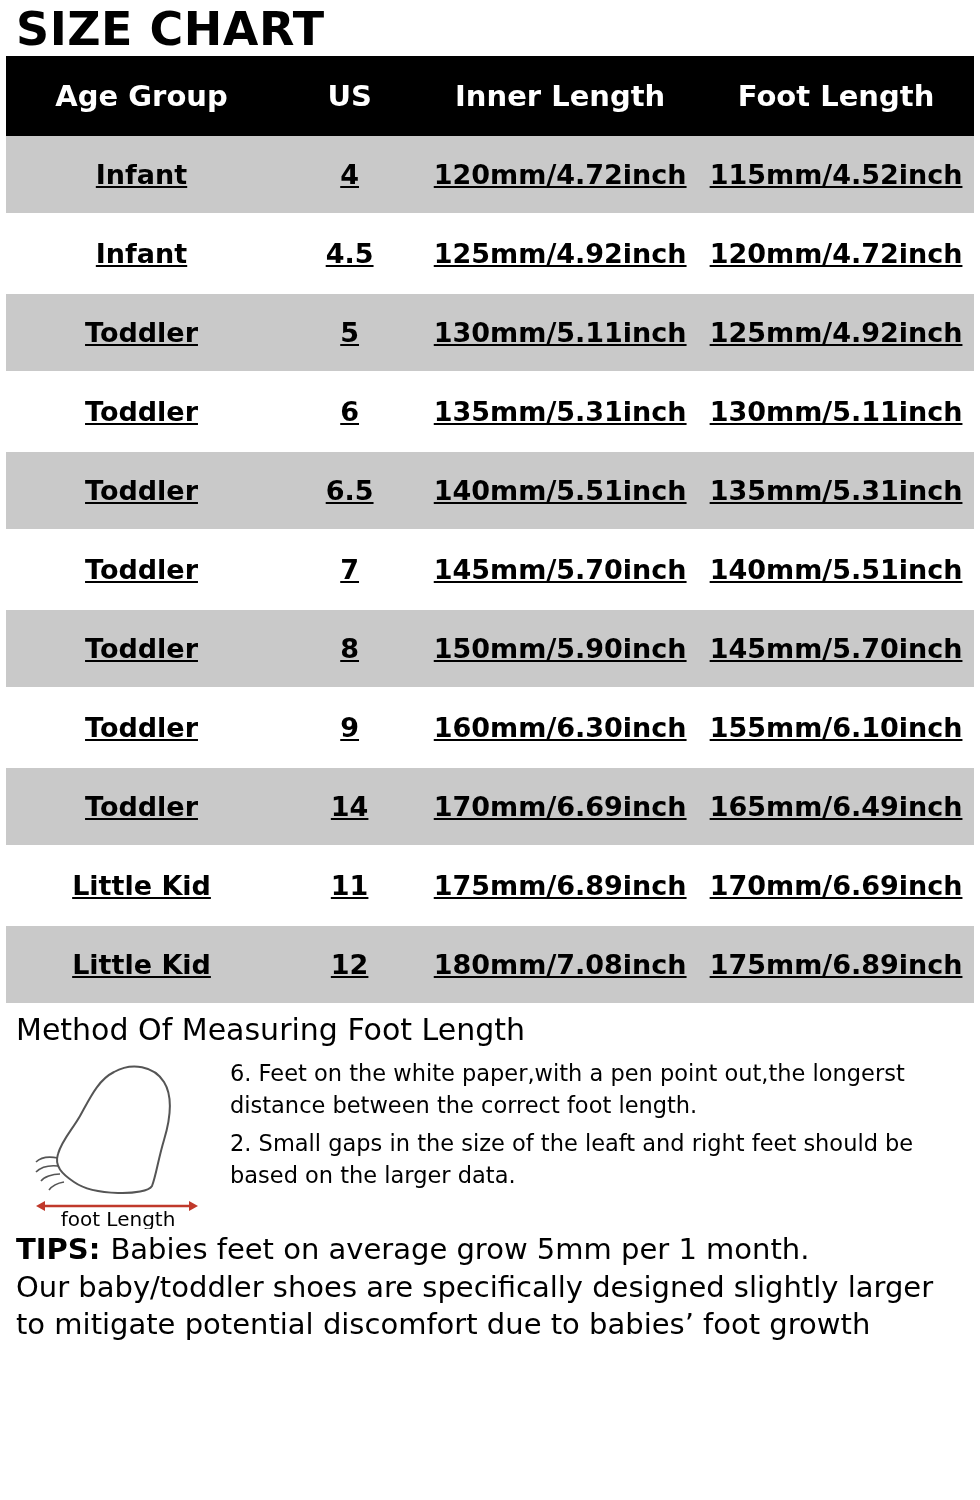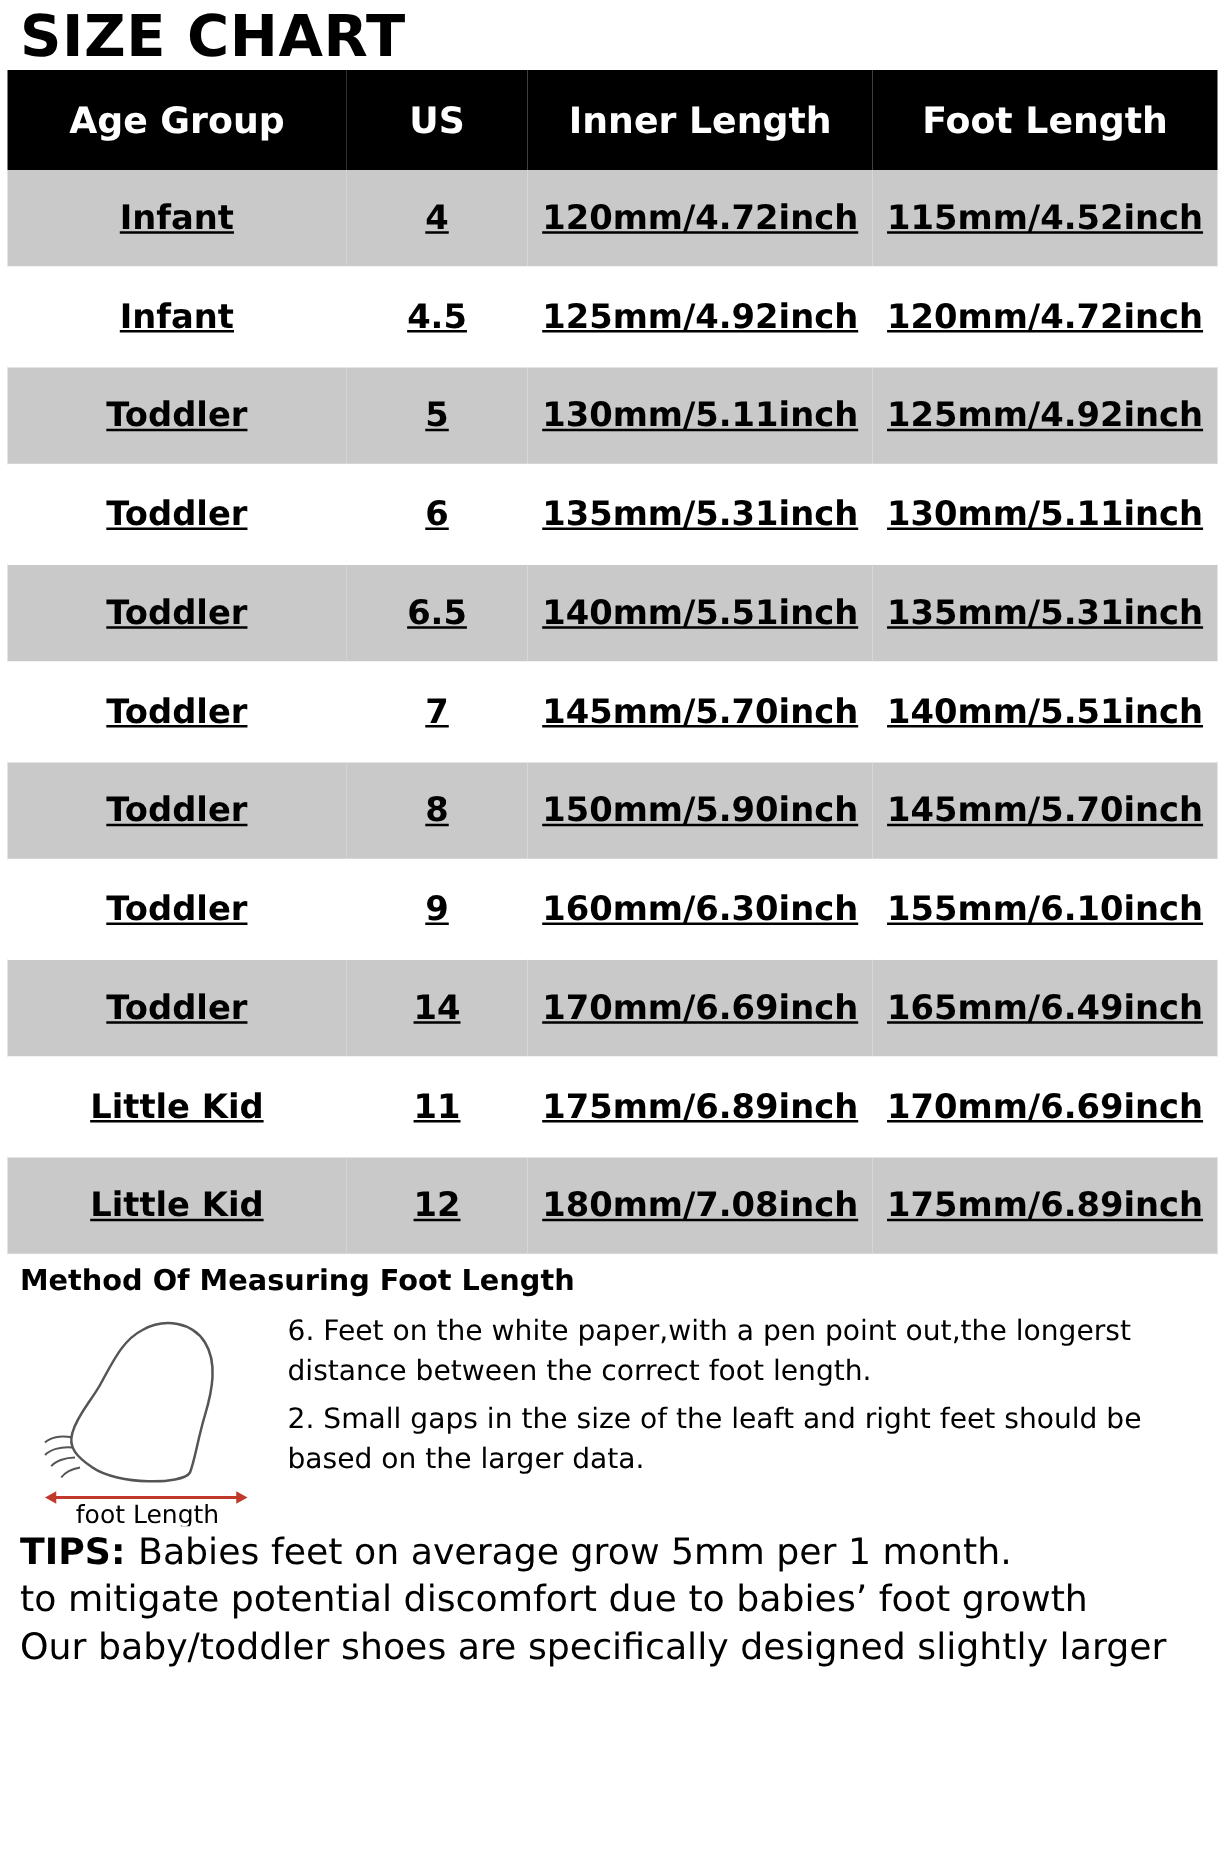--- a/index.html
+++ b/index.html
@@ -56,22 +56,22 @@
   }
   table.size-table tr.plain td {
     background: #ffffff;
   }
   col.c-age { width: 28%; }
   col.c-us { width: 15%; }
   col.c-inner { width: 28.5%; }
   col.c-foot { width: 28.5%; }
 
   .method-title {
-    font-size: 23px;
-    font-weight: bold;
+    font-size: 30px;
+    font-weight: normal;
     padding: 8px 0 0 10px;
     line-height: 1.1;
   }
   .method-wrap {
     display: flex;
     align-items: flex-start;
     padding: 4px 0 0 8px;
   }
   .diagram-a {
     width: 200px;
@@ -221,17 +221,17 @@
       <div class="step">2. Small gaps in the size of the leaft and right feet should be based on the larger data.</div>
     </div>
 
   </div>
 
   <div class="tips">
     <div class="tips-line">
       <span class="tips-label">TIPS: </span>
       <span>Babies feet on average grow 5mm per 1 month.</span>
     </div>
+    <div class="tips-line">Our baby/toddler shoes are specifically designed slightly larger</div>
     <div class="tips-line">to mitigate potential discomfort due to babies’ foot growth</div>
-    <div class="tips-line">Our baby/toddler shoes are specifically designed slightly larger</div>
   </div>
 
 </div>
 
 </body></html>

